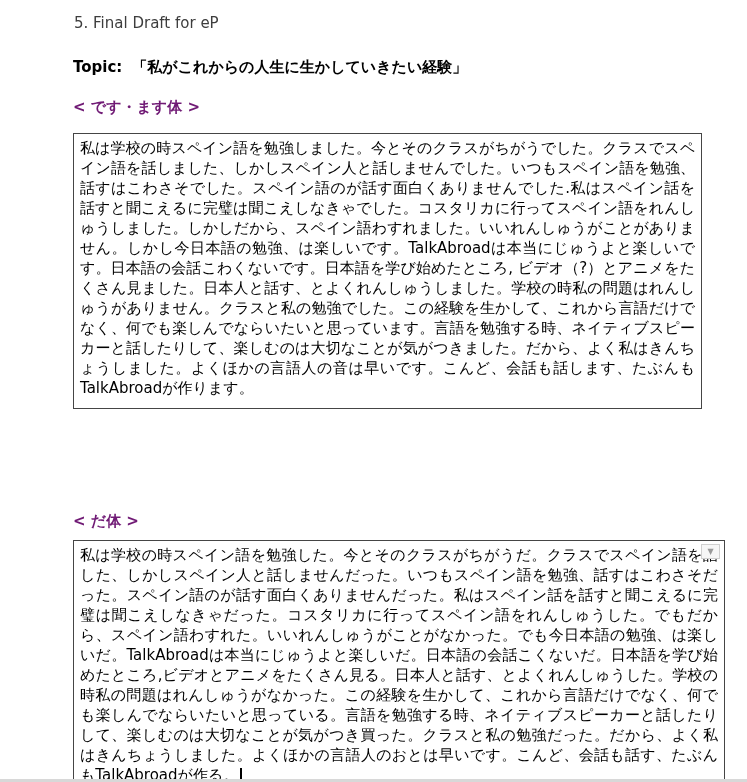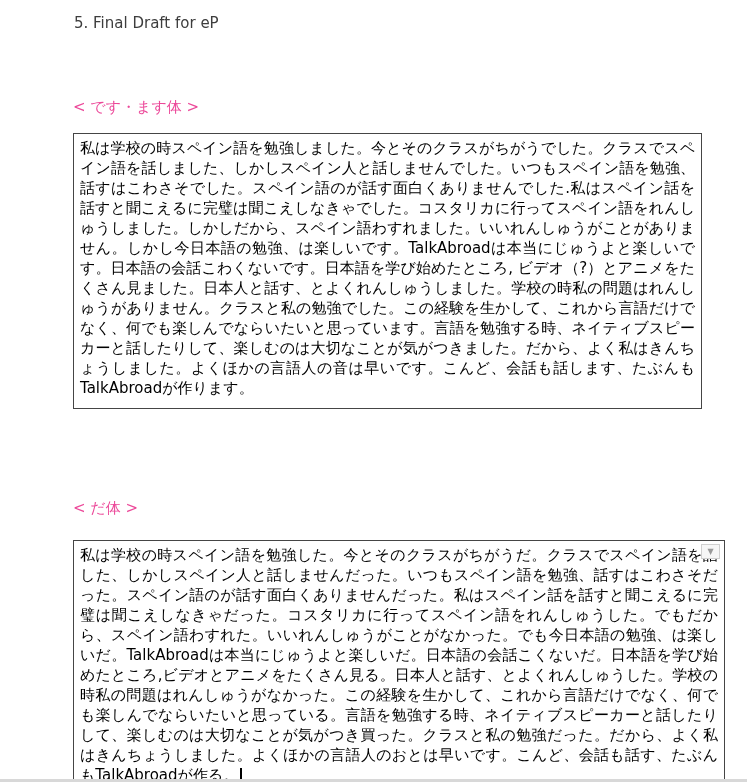--- a/index.html
+++ b/index.html
@@ -28,26 +28,26 @@
     font-size: 15px;
     font-weight: bold;
     color: #000000;
     white-space: nowrap;
   }
   .topic-label { margin-right: 10px; }
   .section-heading {
     position: absolute;
     left: 73px;
     font-size: 15px;
-    font-weight: normal;
-    color: #ec4899;
+    font-weight: bold;
+    color: #701a75;
     white-space: nowrap;
   }
   .heading-1 { top: 98px; }
-  .heading-2 { top: 499px; }
+  .heading-2 { top: 512px; }
   .textbox {
     position: absolute;
     left: 73px;
     border: 1px solid #454545;
     background: #ffffff;
     box-sizing: border-box;
   }
   .textbox-1 { top: 133px; width: 629px; height: 276px; }
   .textbox-2 { top: 540px; width: 652px; height: 260px; }
   .textbox-content {
@@ -89,20 +89,23 @@
     z-index: 3;
   }
 </style>
 </head>
 <body>
 
 <div class="page">
 
   <div class="doc-title">5. Final Draft for eP</div>
 
+  <div class="topic-line">
+    <span class="topic-label">Topic:</span><span class="topic-text">「私がこれからの人生に生かしていきたい経験」</span>
+  </div>
 
   <div class="section-heading heading-1">&lt; です・ます体 &gt;</div>
 
   <div class="textbox textbox-1">
     <div class="textbox-content">私は学校の時スペイン語を勉強しました。今とそのクラスがちがうでした。クラスでスペイン語を話しました、しかしスペイン人と話しませんでした。いつもスペイン語を勉強、話すはこわさそでした。スペイン語のが話す面白くありませんでした.私はスペイン話を話すと聞こえるに完璧は聞こえしなきゃでした。コスタリカに行ってスペイン語をれんしゅうしました。しかしだから、スペイン語わすれました。いいれんしゅうがことがありません。しかし今日本語の勉強、は楽しいです。TalkAbroadは本当にじゅうよと楽しいです。日本語の会話こわくないです。日本語を学び始めたところ, ビデオ（?）とアニメをたくさん見ました。日本人と話す、とよくれんしゅうしました。学校の時私の問題はれんしゅうがありません。クラスと私の勉強でした。この経験を生かして、これから言語だけでなく、何でも楽しんでならいたいと思っています。言語を勉強する時、ネイティブスピーカーと話したりして、楽しむのは大切なことが気がつきました。だから、よく私はきんちょうしました。よくほかの言語人の音は早いです。こんど、会話も話します、たぶんもTalkAbroadが作ります。</div>
   </div>
 
   <div class="section-heading heading-2">&lt; だ体 &gt;</div>
 
   <div class="textbox textbox-2">

